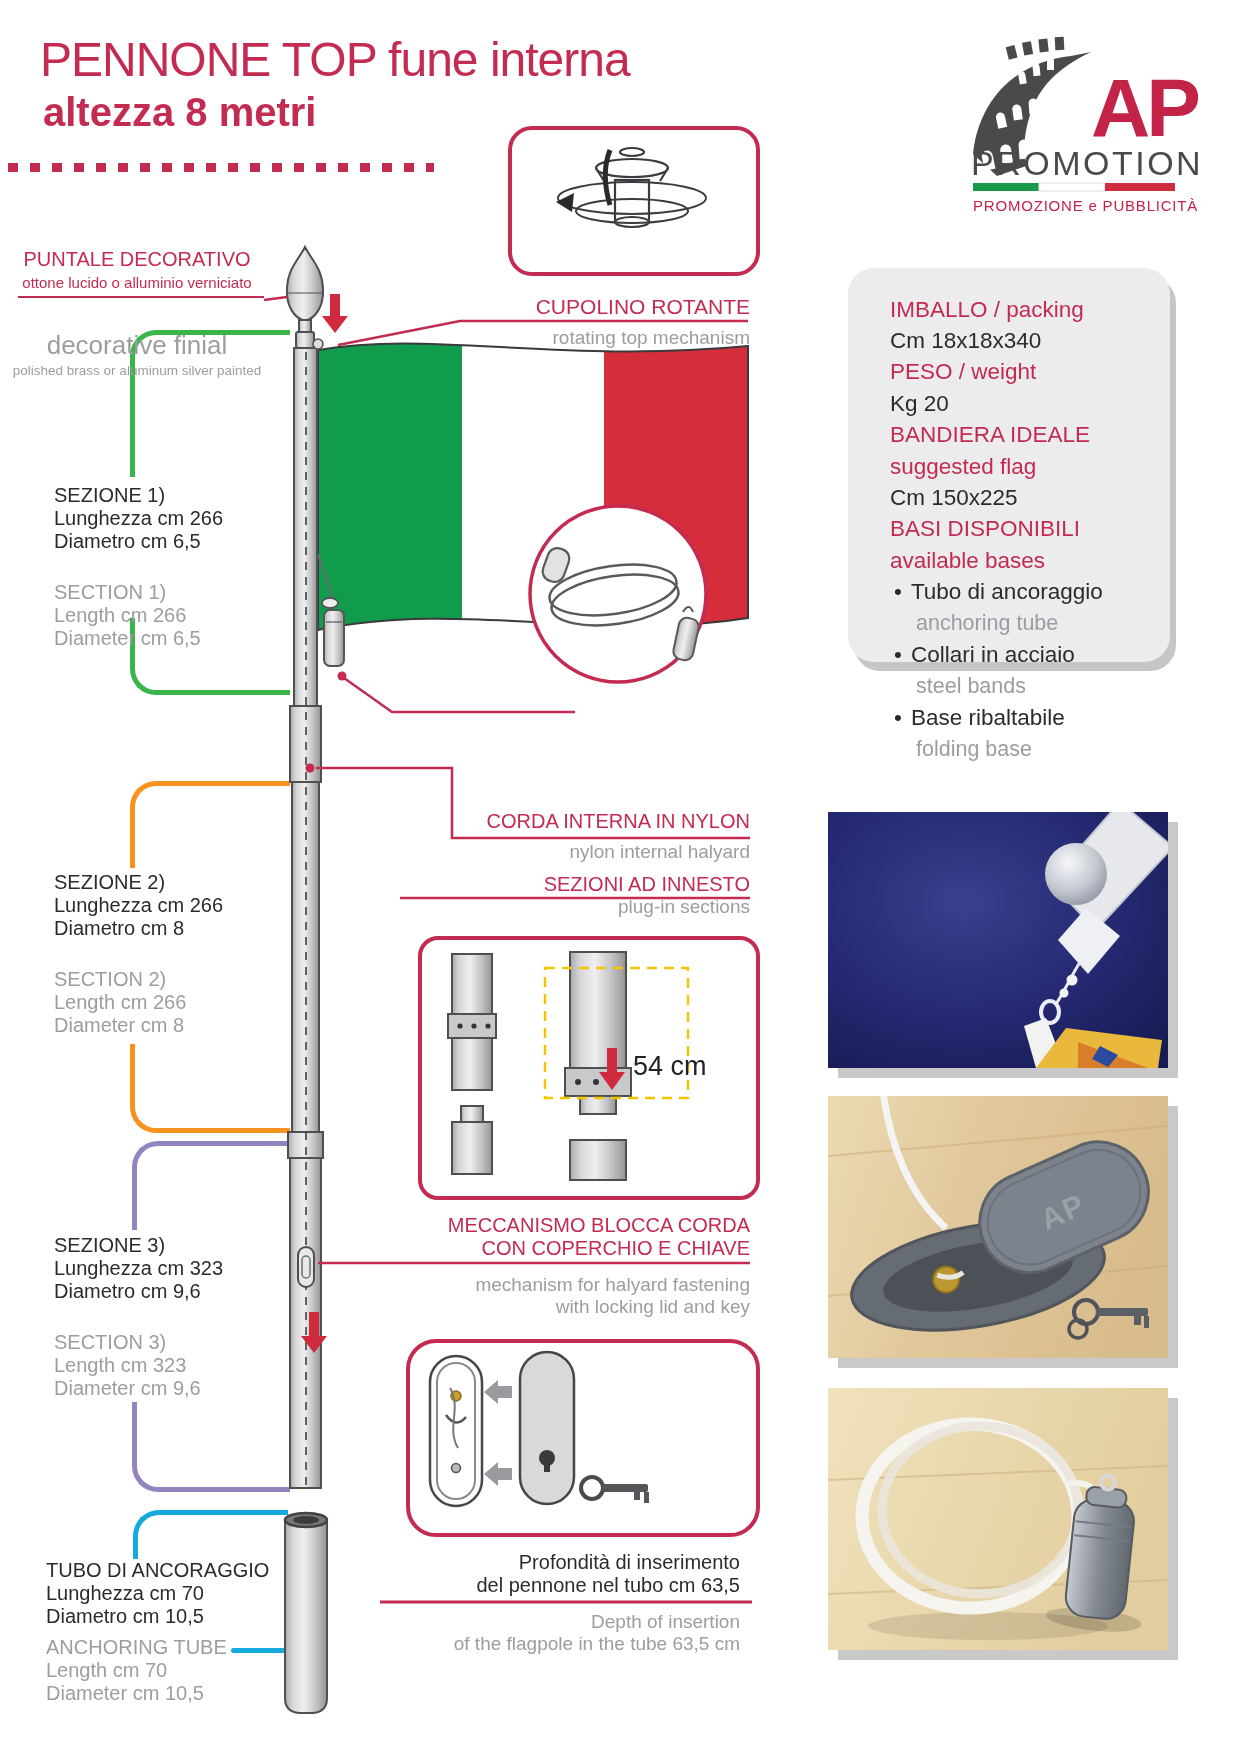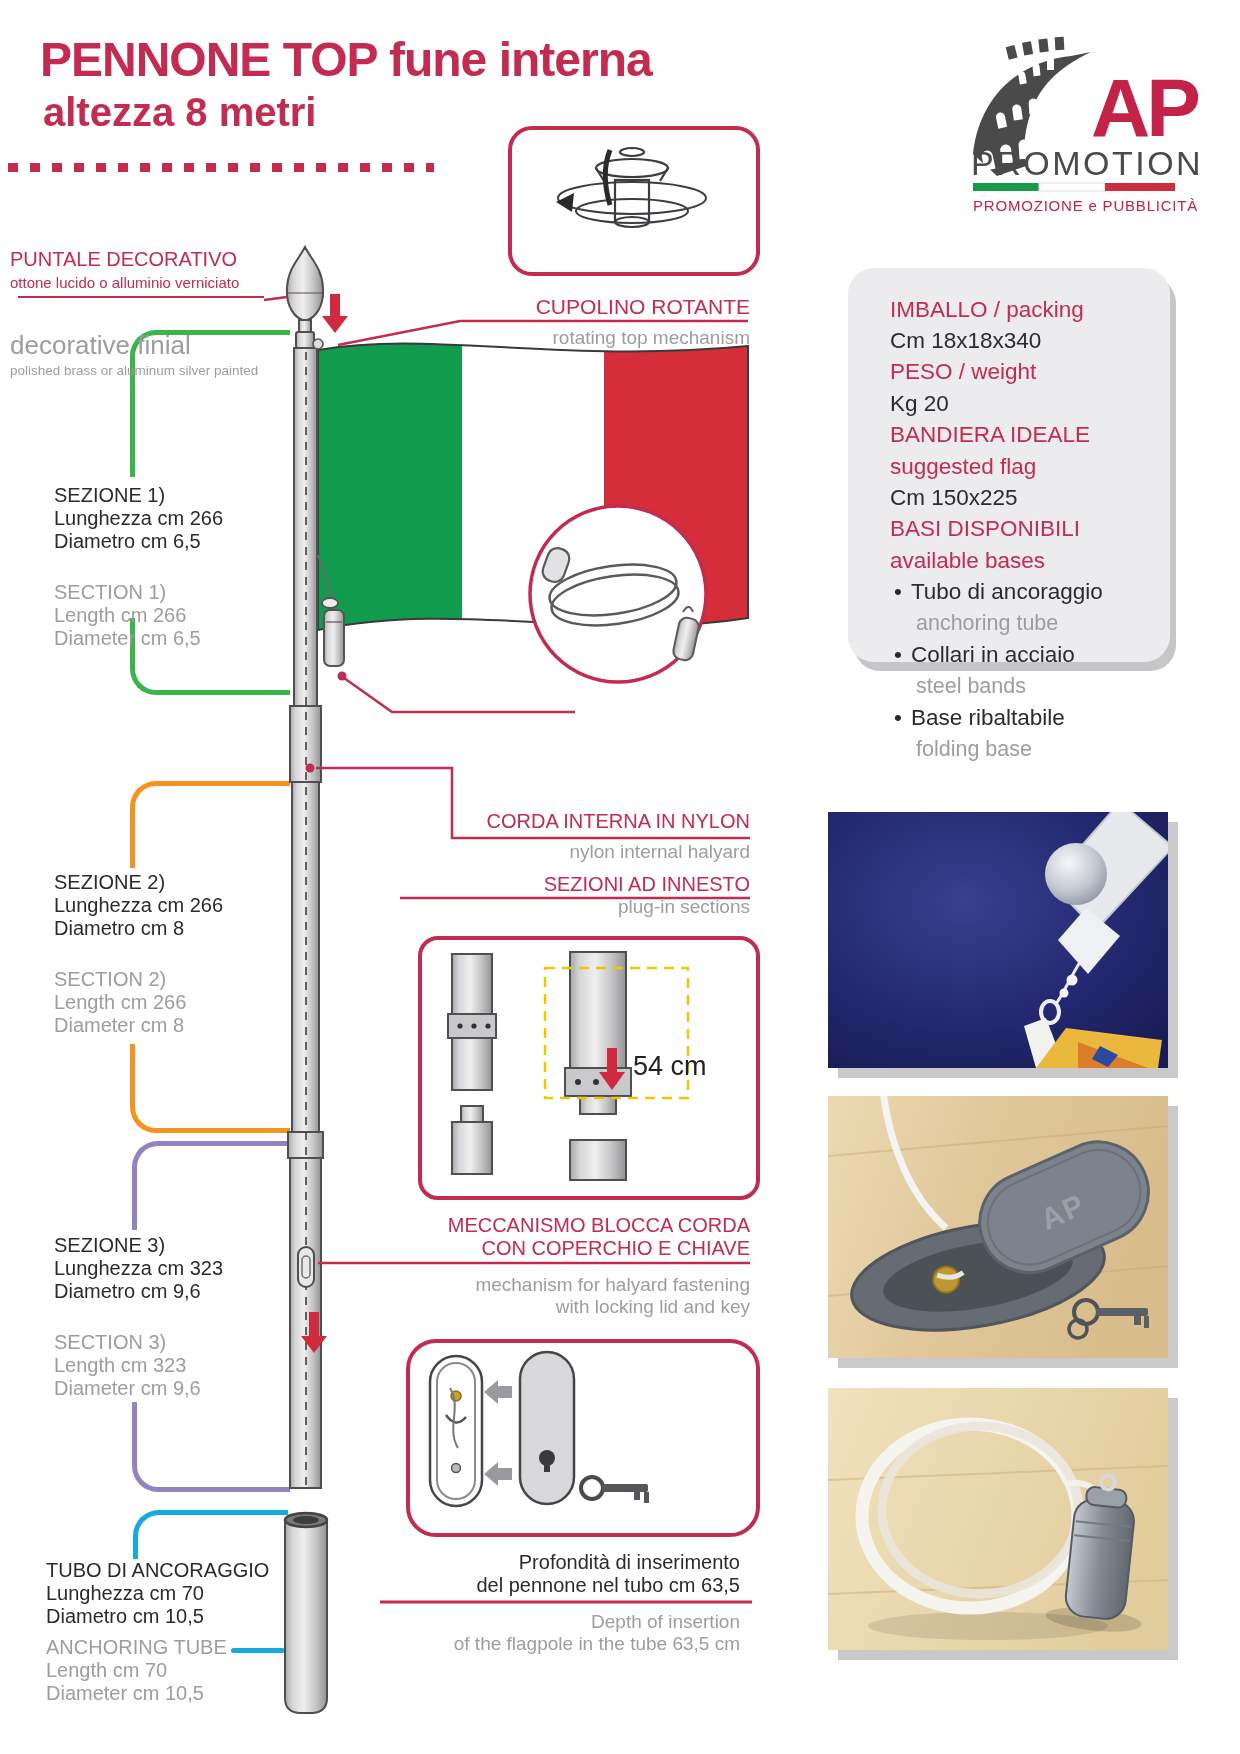--- a/index.html
+++ b/index.html
@@ -10,32 +10,32 @@
     --green:#3ab54a;
     --orange:#f6921e;
     --purple:#9383bf;
     --cyan:#16a9dd;
   }
   html,body{margin:0;padding:0;background:#fff;}
   .canvas{position:relative;width:1240px;height:1754px;background:#fff;overflow:hidden;
           font-family:"Liberation Sans",sans-serif;color:var(--ink);}
   .abs{position:absolute;}
 
-  .page-title{left:40px;top:32px;font-size:48px;font-weight:bold;color:var(--red);letter-spacing:-1px;text-align:center;}
+  .page-title{left:40px;top:32px;font-size:48px;font-weight:normal;color:var(--red);letter-spacing:-1px;text-align:center;}
   .page-subtitle{left:43px;top:90px;font-size:40px;font-weight:bold;color:var(--red);}
   .dotted-rule{left:8px;top:163px;width:426px;height:9px;
     background:repeating-linear-gradient(90deg,var(--red) 0 10px,transparent 10px 22px);}
 
   .red-box{border:4px solid var(--red);background:transparent;}
   .rotating-box{left:508px;top:126px;width:244px;height:142px;border-radius:24px;}
   .sezioni-box{left:418px;top:936px;width:334px;height:256px;border-radius:20px;}
   .lock-box{left:406px;top:1339px;width:346px;height:190px;border-radius:30px;}
 
   
-  .finial-label{left:10px;top:248px;width:254px;text-align:left;}
+  .finial-label{left:10px;top:248px;width:254px;text-align:center;}
   .fl-it-title{font-size:20px;color:var(--red);}
   .fl-it-sub{font-size:15px;color:var(--red);margin-top:3px;}
   .fl-rule{height:2px;background:var(--red);margin:5px 0 5px 8px;}
   .fl-en-title{font-size:26px;color:var(--gray);margin-top:32px;}
   .fl-en-sub{font-size:13.5px;color:var(--gray);margin-top:2px;}
 
   .sec-block{width:250px;}
   .sec-it div{font-size:20px;line-height:23px;color:var(--ink);}
   .sec-en{margin-top:28px;}
   .sec-en div{font-size:20px;line-height:23px;color:var(--gray);}

